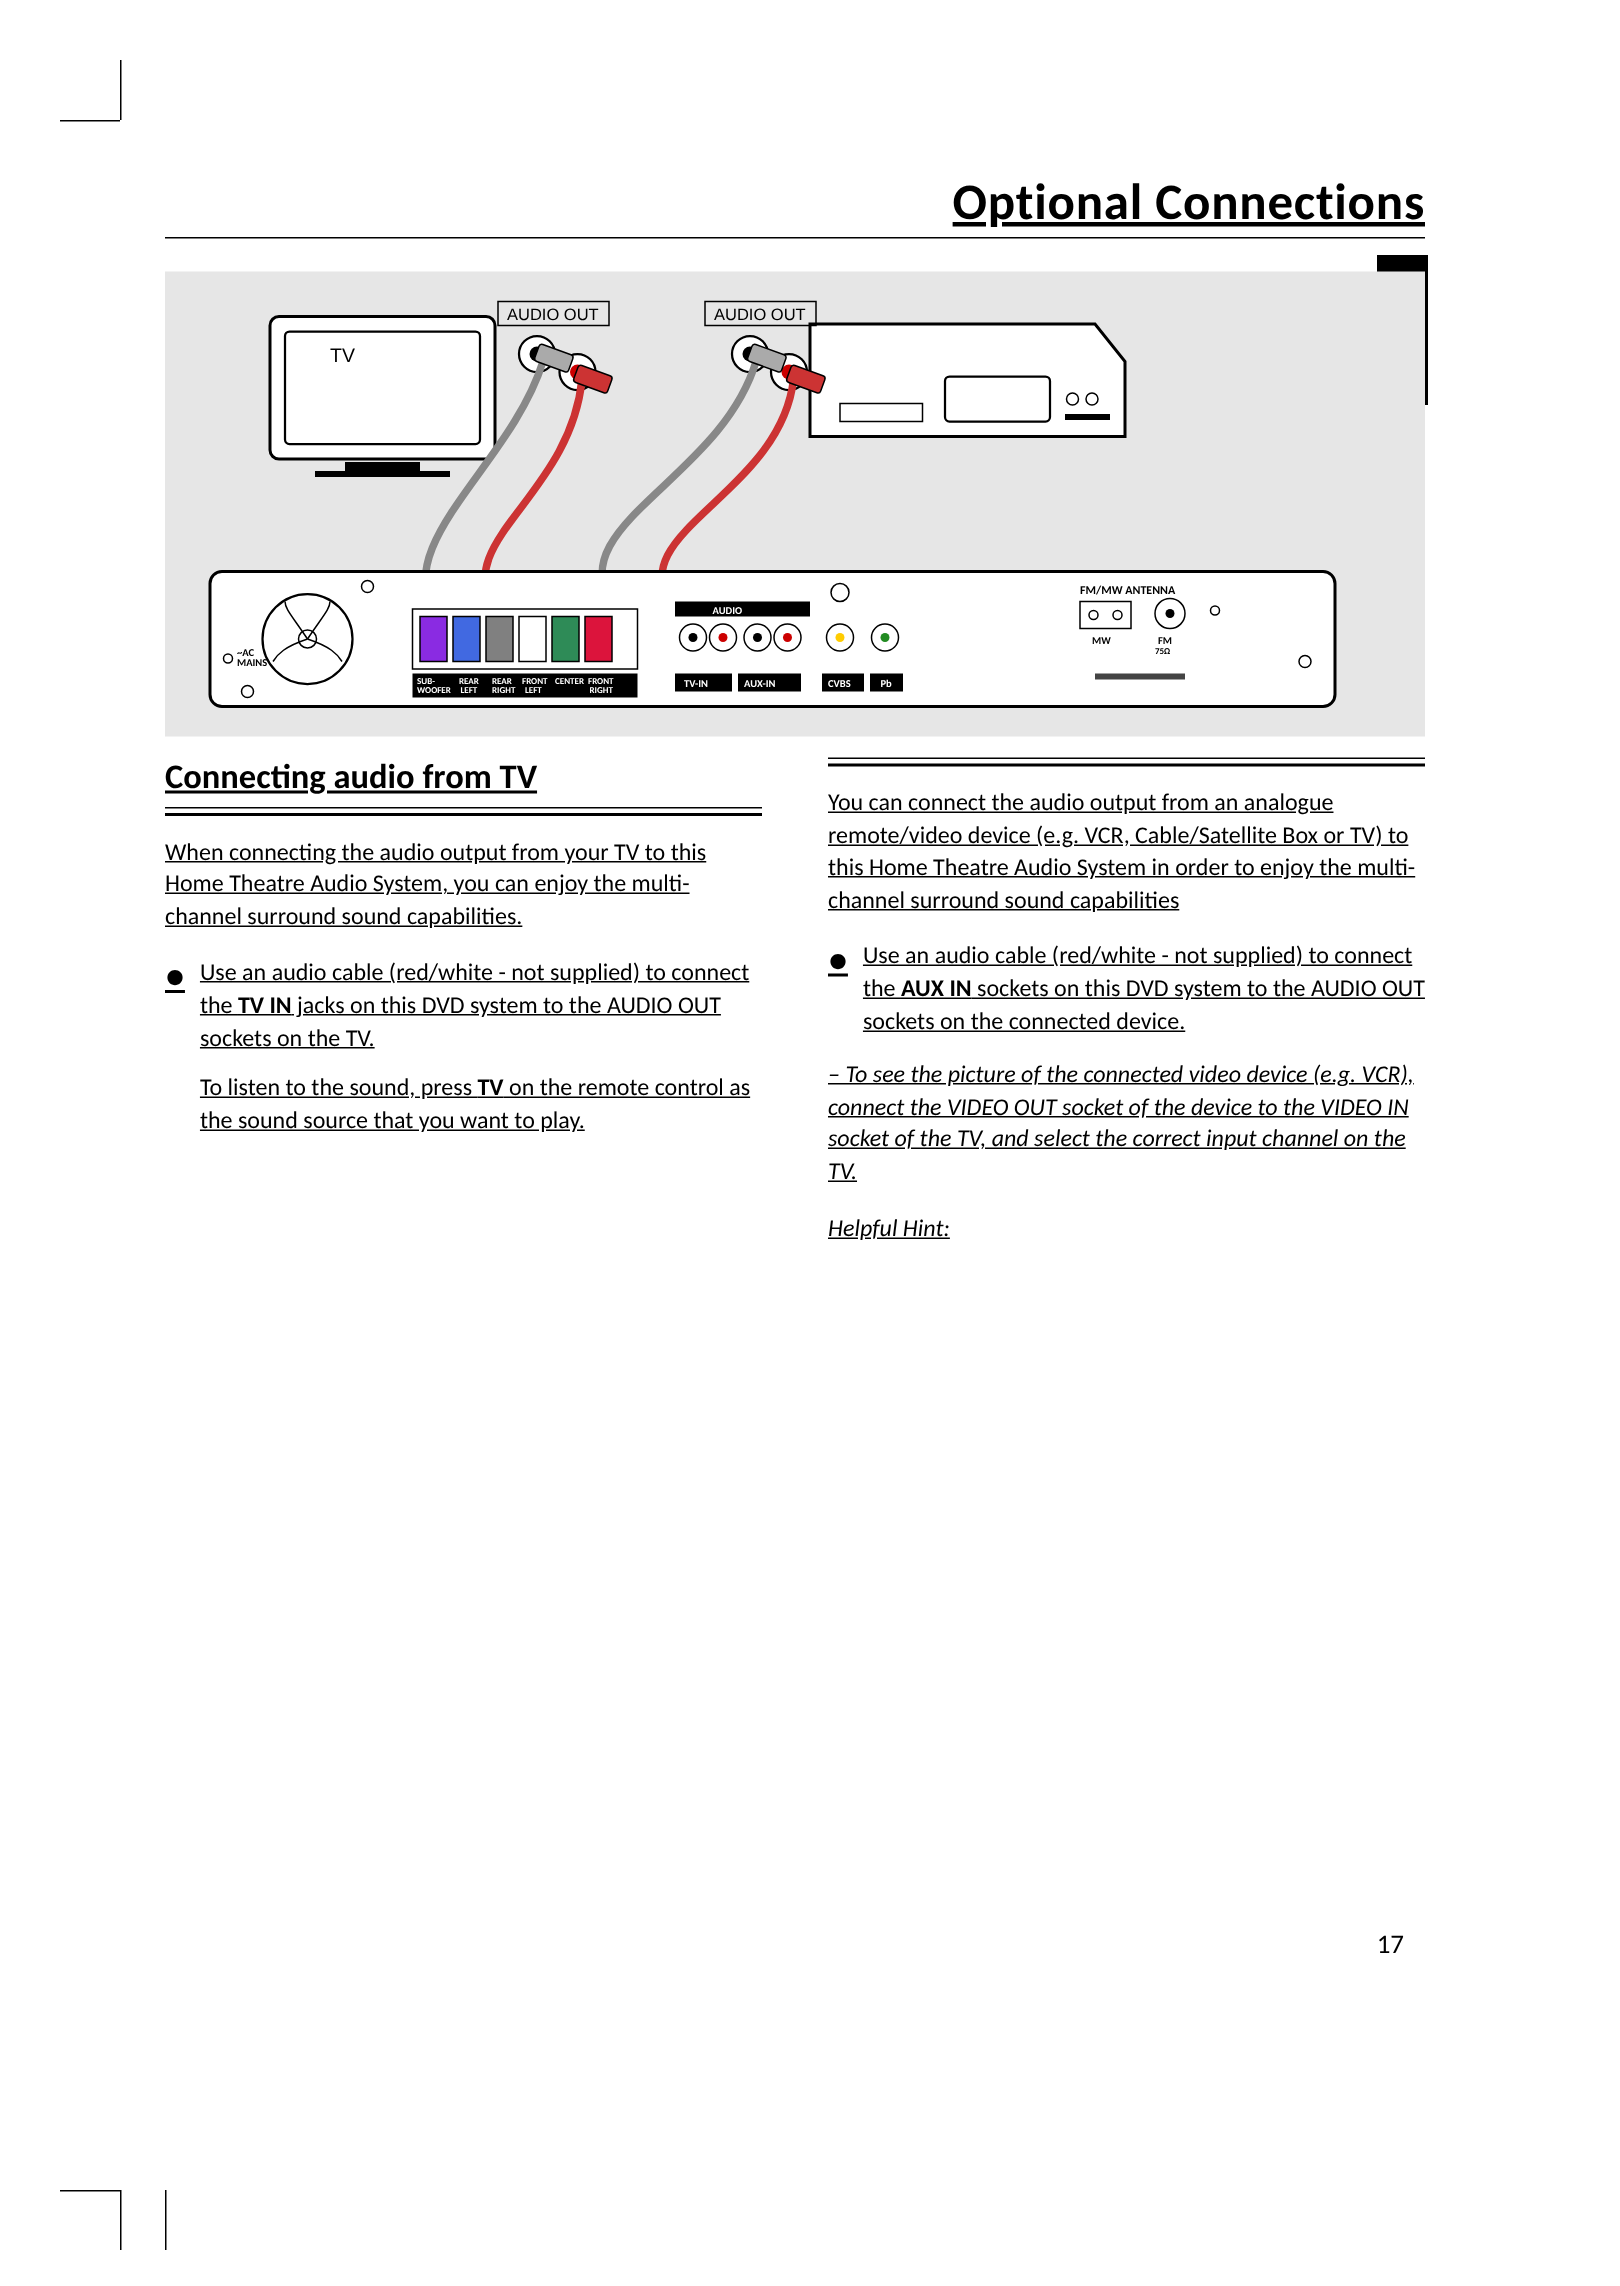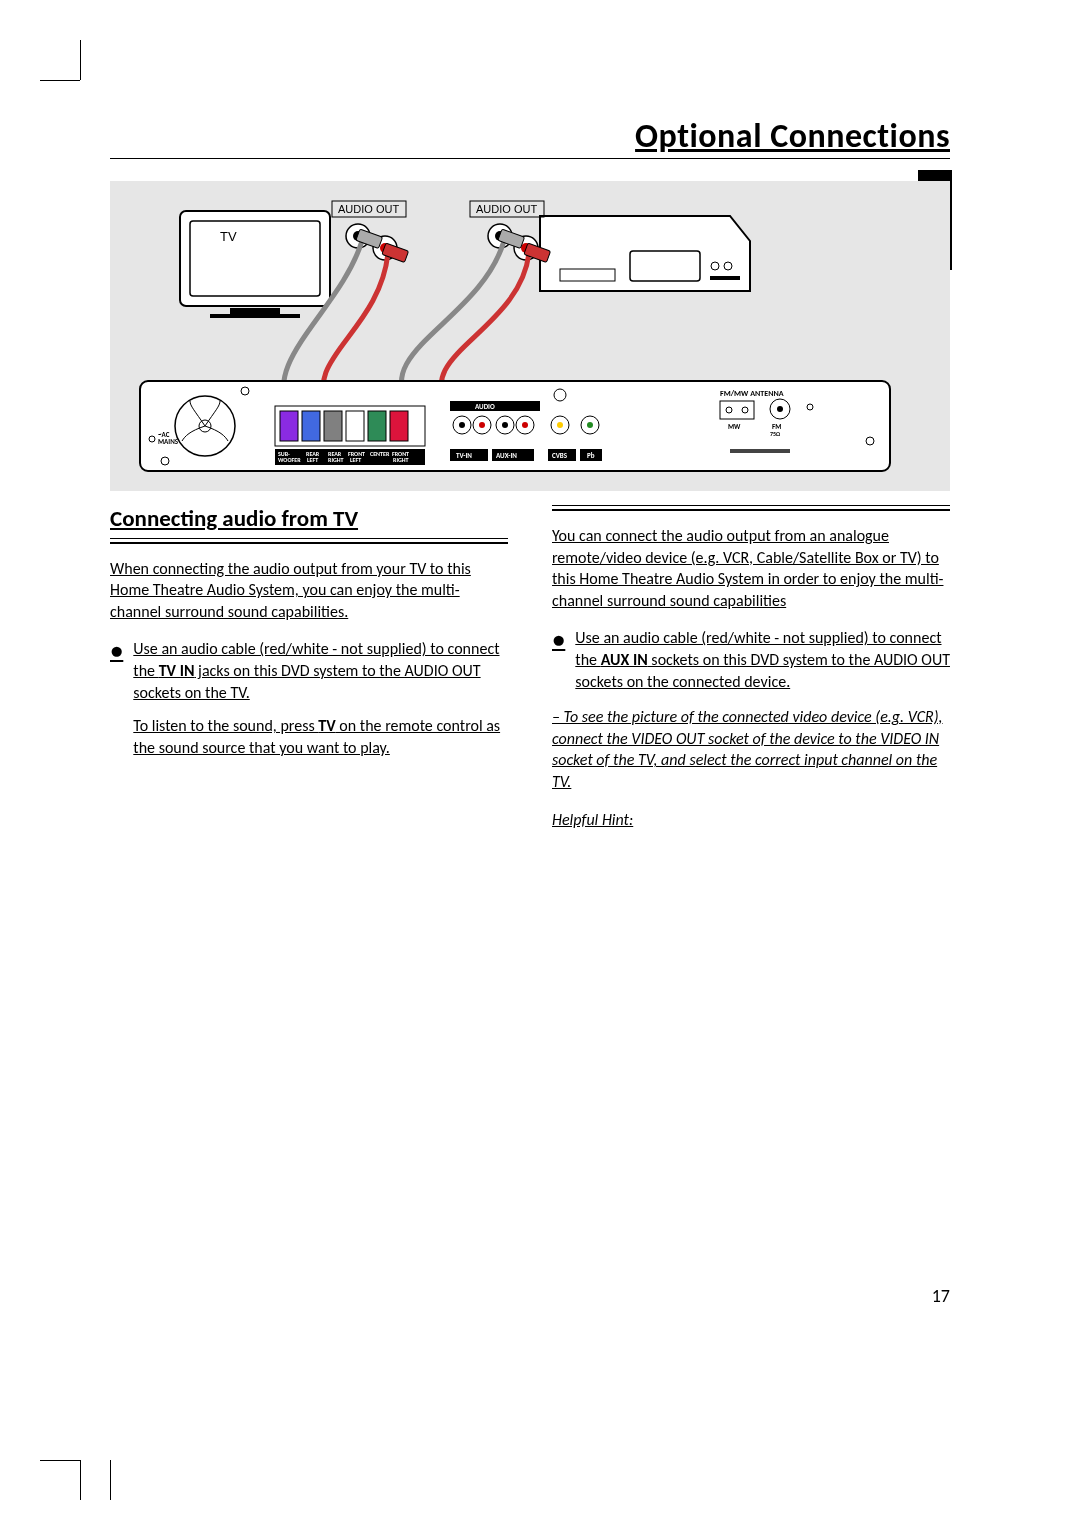--- a/index.html
+++ b/index.html
@@ -114,21 +114,21 @@
   .tips {
     position: absolute;
     left: 0;
     width: 100%;
     top: 1105px;
     font-size: 17px;
   }
   .tips strong { font-style: italic; }
   .pagenum {
     position: absolute;
-    right: 0;
+    right: 14px;
     top: 1170px;
     font-size: 18px;
   }
 </style>
 </head>
 <body>
 
 <div class="crop-marks">
   <div style="left:80px; top:40px; width:1px; height:40px;"></div>
   <div style="left:40px; top:80px; width:40px; height:1px;"></div>

